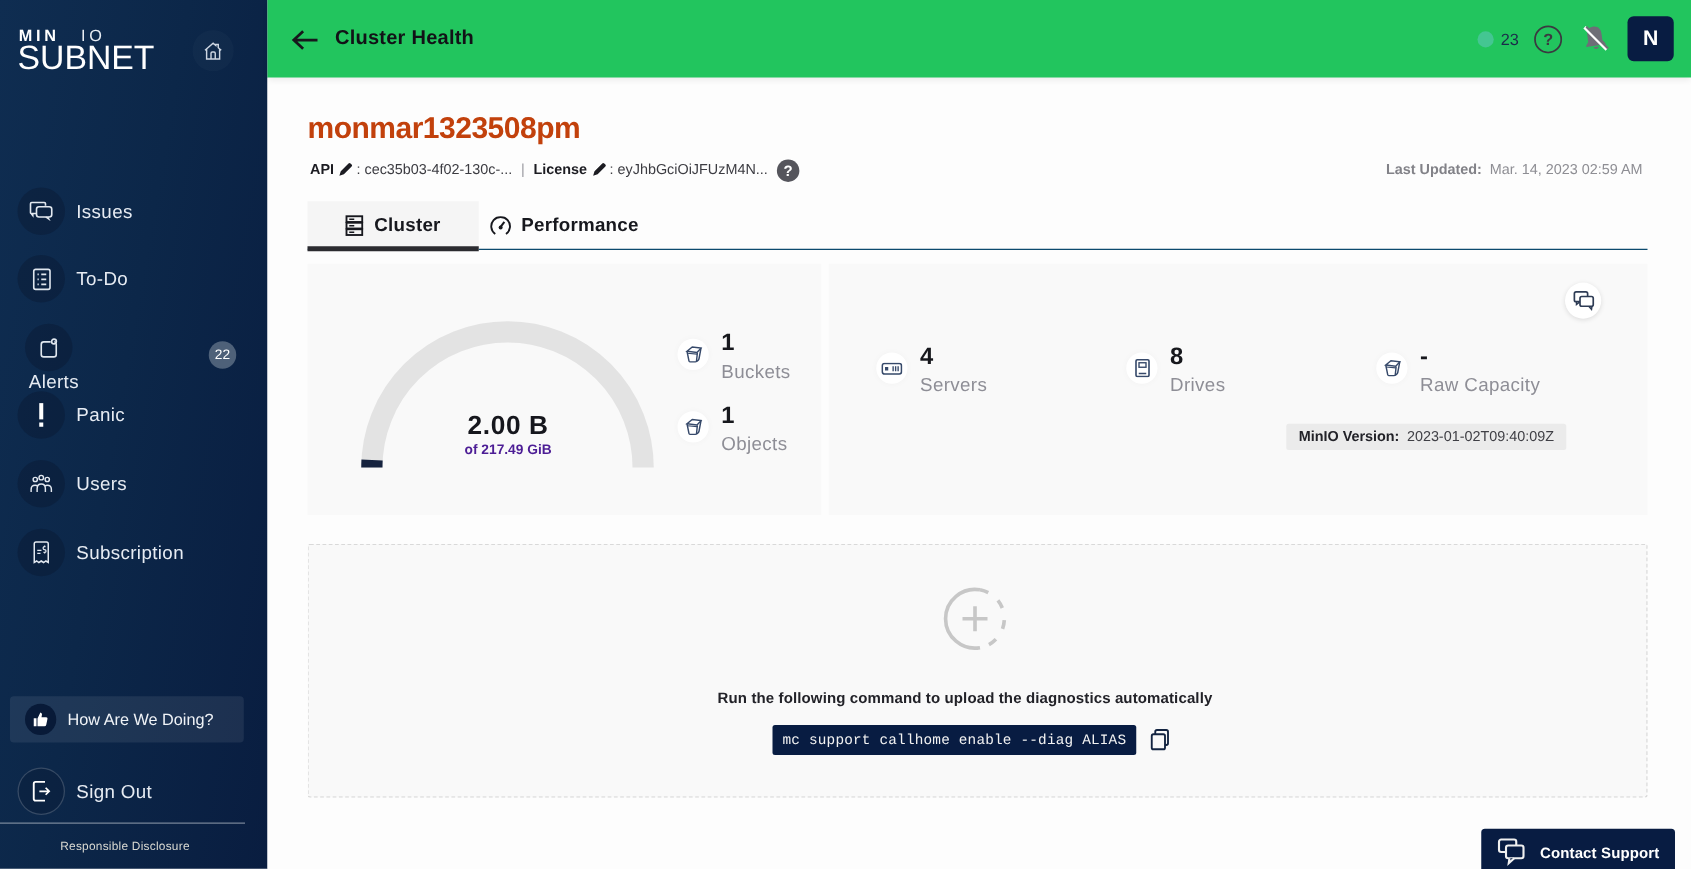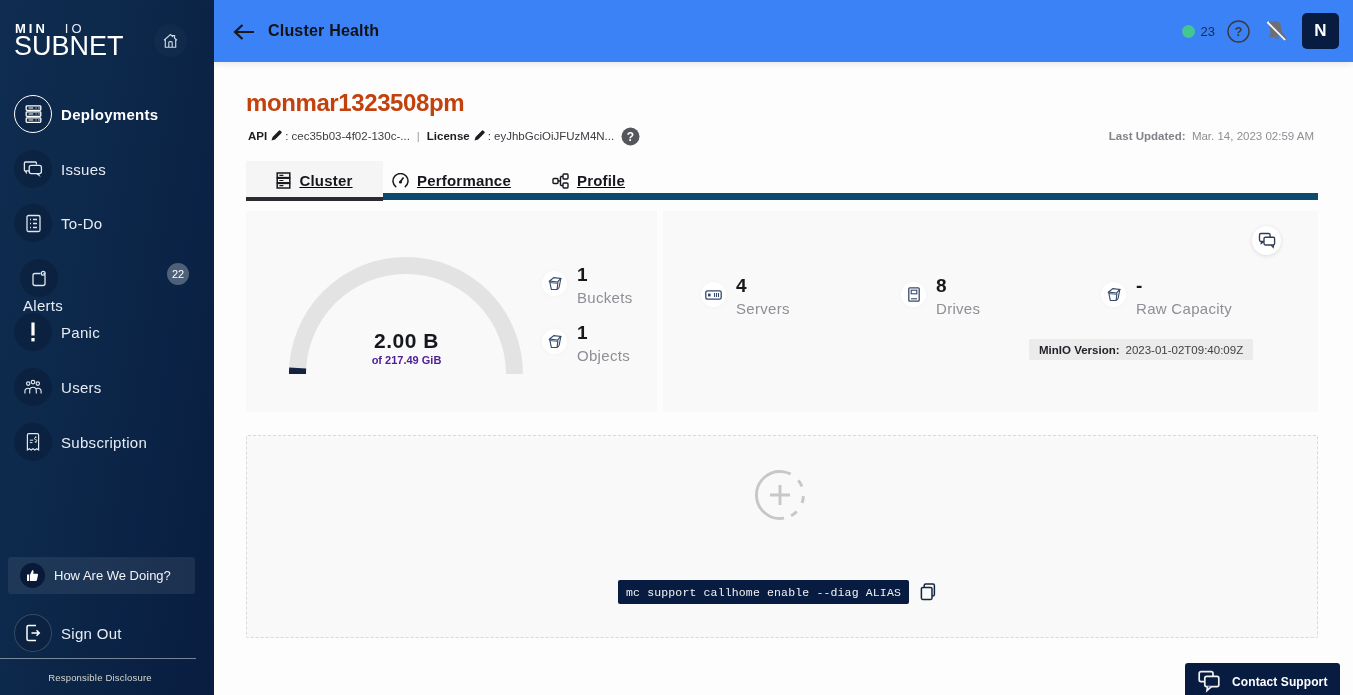--- a/index.html
+++ b/index.html
@@ -12,44 +12,44 @@
 .logo { position:absolute; left:15px; top:22px; }
 .logo .minio { font-size:13px; font-weight:700; letter-spacing:3px; color:#fff; line-height:1; }
 .logo .minio .io { font-weight:400; color:#e8edf3;padding-left:17px; }
 .logo .subnet { font-size:27px; font-weight:400; letter-spacing:0px; color:#fff; line-height:1; margin-top:-2px; margin-left:-1px; }
 .homebtn { position:absolute; left:154px; top:24px; width:33px; height:33px; border-radius:50%; background:rgba(255,255,255,0.025); display:flex; align-items:center; justify-content:center; }
 .navitem { position:absolute; left:14px; display:flex; align-items:center; }
 .navcirc { width:38px; height:38px; border-radius:50%; background:rgba(8,20,44,0.35); display:flex; align-items:center; justify-content:center; flex:none; }
 .navcirc.active { border:1.5px solid #fff; background:rgba(8,20,44,0.2); }
 .navlabel { margin-left:9px; font-size:15px; color:#e7ecf3; letter-spacing:0.3px; }
 .navlabel.active { color:#fff; font-weight:700; }
-.badge { position:absolute; left:153px; top:4px; width:22px; height:22px; border-radius:50%; background:#4e6179; color:#fff; font-size:11px; display:flex; align-items:center; justify-content:center; }
+.badge { position:absolute; left:153px; top:14px; width:22px; height:22px; border-radius:50%; background:#4e6179; color:#fff; font-size:11px; display:flex; align-items:center; justify-content:center; }
 .hawd { position:absolute; left:8px; top:557px; width:187px; height:37px; border-radius:3px; background:rgba(255,255,255,0.08); display:flex; align-items:center; }
 .hawd .circ { width:25px; height:25px; border-radius:50%; background:#081a38; margin-left:12px; display:flex; align-items:center; justify-content:center; }
 .hawd .txt { margin-left:9px; font-size:13px; color:#f0f3f7; }
 .signout { position:absolute; left:14px; top:614px; display:flex; align-items:center; }
 .divider { position:absolute; left:0; top:658px; width:196px; height:1px; background:rgba(210,215,222,0.55); }
 .respdis { position:absolute; left:0; top:672px; width:200px; text-align:center; font-size:9.5px; color:#d9d9d2; letter-spacing:0.2px; }
-#topbar { position:absolute; left:214px; top:0; width:1139px; height:62px; background:#3b82f6; box-shadow:0 3px 5px rgba(0,0,0,0.07); z-index:5; }
+#topbar { position:absolute; left:214px; top:0; width:1139px; height:62px; background:#22c55e; box-shadow:0 3px 5px rgba(0,0,0,0.07); z-index:5; }
 .backarrow { position:absolute; left:19px; top:22px; }
 .pagetitle { position:absolute; left:54px; top:22px; font-size:16px; font-weight:700; color:#121217; letter-spacing:0.2px; }
 .tb-right { position:absolute; top:0; right:0; height:62px; display:flex; align-items:center; }
 .greendot { width:13px; height:13px; border-radius:50%; background:#44c692; }
 .tb-count { font-size:13px; color:#1b2b4a; margin-left:6px; }
 .helpcirc { margin-left:12px; }
 .bellwrap { margin-left:14px; }
 .avatar { margin-left:13px; margin-right:14px; width:37px; height:36px; border-radius:5px; background:#081c42; color:#fff; font-size:17px; font-weight:700; display:flex; align-items:center; justify-content:center; }
 #content { position:absolute; left:214px; top:62px; width:1139px; height:633px; background:#fdfdfd; }
 h1 { position:absolute; left:32px; top:27px; font-size:24px; font-weight:700; color:#c2410c; letter-spacing:-0.4px; }
 .metaline { position:absolute; left:34px; top:66px; height:16px; display:flex; align-items:center; font-size:11.5px; color:#3c3c42; }
 .metaline b { font-weight:700; color:#1c1c22; }
 .metaline .sep { color:#9a9aa0; margin:0 7px; }
 .lastupd { position:absolute; right:39px; top:68px; font-size:11.5px; color:#8e8e94; }
 .lastupd b { color:#828288; font-weight:700; }
-.tabs { position:absolute; left:32px; top:99px; right:35px; height:39px; border-bottom:7px solid #0c4a6e; display:flex;text-decoration:underline; }
+.tabs { position:absolute; left:32px; top:99px; right:35px; height:39px; border-bottom:1px solid #0c4a6e; display:flex; }
 .tab { width:137px; height:39px; display:flex; align-items:center; justify-content:center; font-size:15px; font-weight:700; color:#17181e; letter-spacing:0.2px; position:relative; }
 .tab svg { margin-right:8px; }
 .tab.active { background:#f5f5f5; }
 .tab.active::after { content:""; position:absolute; left:0; bottom:-1px; width:100%; height:4px; background:#2b2b30; }
 .card { position:absolute; background:#f9f9f9; top:149px; height:201px; }
 #card1 { left:32px; width:411px; }
 #card2 { left:449px; width:655px; }
 .gaugetxt1 { position:absolute; left:116px; top:267px; width:153px; text-align:center; font-size:21px; font-weight:700; color:#16171d; letter-spacing:0.5px; }
 .gaugetxt2 { position:absolute; left:116px; top:292px; width:153px; text-align:center; font-size:11px; font-weight:700; color:#4c1d95; }
 .stat { position:absolute; display:flex; }
@@ -75,33 +75,20 @@
   <div class="logo">
     <div class="minio">MIN<span class="io">IO</span></div>
     <div class="subnet">SUBNET</div>
   </div>
   <div class="homebtn">
     <svg width="17" height="16" viewBox="0 0 17 16" fill="none" stroke="#cdd6e2" stroke-width="1.15">
       <path d="M2 7.2 L8.5 1.5 L10.6 3.4 V2.6 H12.6 V5.2 L15 7.2 M3.3 6.2 V14.2 H13.7 V6.2 M6.8 14.2 V9.6 Q6.8 8.6 7.8 8.6 H9.2 Q10.2 8.6 10.2 9.6 V14.2"></path>
     </svg>
   </div>
 
-  <div class="navitem" style="top:95px;">
-    <div class="navcirc active">
-      <svg width="19" height="20" viewBox="0 0 19 20" fill="none" stroke="#fff" stroke-width="1.3">
-        <rect x="2.2" y="1.8" width="14.6" height="4.5" rx="0.8"></rect>
-          <rect x="2.2" y="7.8" width="14.6" height="4.5" rx="0.8"></rect>
-          <rect x="2.2" y="13.8" width="14.6" height="4.5" rx="0.8"></rect>
-        <path d="M4.6 4h4.6M4.6 10h4.6M4.6 16h4.6" stroke-width="1.2"></path>
-        <path d="M11.5 4h1.2M11.5 10h1.2M11.5 16h1.2" stroke-width="1.2" opacity="0.85"></path>
-        <path d="M14.5 4h.9M14.5 10h.9M14.5 16h.9" stroke-width="1.3"></path>
-      </svg>
-    </div>
-    <div class="navlabel active">Deployments</div>
-  </div>
 
   <div class="navitem" style="top:150px;">
     <div class="navcirc">
       <svg width="20" height="18" viewBox="0 0 20 18" fill="none" stroke="#e3e9f0" stroke-width="1.3">
         <path d="M6.5 10.8 H3.2 V12.4 L1.9 10.8 Q1.4 10.8 1.4 9.8 V3 Q1.4 2 2.4 2 H12.4 Q13.4 2 13.4 3 V4.6"></path>
         <rect x="6.2" y="5.4" width="12.2" height="8.2" rx="2"></rect>
         <path d="M15.2 13.6 L16 15.2 L13.6 13.6" stroke-width="1.2"></path>
       </svg>
     </div>
     <div class="navlabel">Issues</div>
@@ -241,29 +228,20 @@
       Cluster
     </div>
     <div class="tab">
       <svg width="17" height="16" viewBox="0 0 17 16" fill="none" stroke="#17181e" stroke-width="1.5">
         <path d="M4.2 14.2 A7.5 7.5 0 1 1 12.8 14.2"></path>
         <path d="M8.5 8.5 L11.5 4.5" stroke-width="1.6"></path>
         <circle cx="8.5" cy="9" r="1.6" fill="#17181e" stroke="none"></circle>
       </svg>
       Performance
     </div>
-    <div class="tab">
-      <svg width="17" height="16" viewBox="0 0 17 16" fill="none" stroke="#17181e" stroke-width="1.4">
-        <rect x="1" y="5.5" width="5" height="5" rx="1"></rect>
-        <rect x="11" y="1" width="5" height="5" rx="1"></rect>
-        <rect x="11" y="10" width="5" height="5" rx="1"></rect>
-        <path d="M6 8 H8.5 M8.5 3.5 V12.5 M8.5 3.5 H11 M8.5 12.5 H11"></path>
-      </svg>
-      Profile
-    </div>
   </div>
 
   <div class="card" id="card1"></div>
   <div class="card" id="card2"></div>
 
   <svg style="position:absolute; left:72px; top:192px;" width="240" height="122" viewBox="0 0 240 122">
     <path d="M 11.5 120 A 108.5 108.5 0 0 1 228.5 120" fill="none" stroke="#e3e3e3" stroke-width="17"></path>
     <path d="M 11.5 120 A 108.5 108.5 0 0 1 11.65 114" fill="none" stroke="#16233f" stroke-width="17"></path>
   </svg>
   <div class="gaugetxt1">2.00 B</div>
@@ -349,20 +327,21 @@
       <path d="M13.2 13.2 L15.2 15.4 L15.6 13.0" stroke-width="1.2"></path>
     </svg>
   </div>
 
   <div class="dashbox"></div>
   <svg class="pluswrap" width="52" height="52" viewBox="0 0 52 52" fill="none" stroke="#c7c7c7">
     <path d="M30 2.85 A23.5 23.5 0 1 0 30 49.15" stroke-width="2.9"></path>
     <path d="M30 2.85 A23.5 23.5 0 0 1 30 49.15" stroke-width="2.9" stroke-dasharray="7 9.93"></path>
     <path d="M26 16 V36 M16 26 H36" stroke-width="2.9"></path>
   </svg>
+  <div class="runtext">Run the following command to upload the diagnostics automatically</div>
   <div class="codepill">mc support callhome enable --diag ALIAS</div>
   <svg class="codecopy" width="17" height="18" viewBox="0 0 17 18" fill="none" stroke="#132441" stroke-width="1.5">
     <path d="M4.2 4.2 V2.4 Q4.2 1 5.6 1 H13 Q14.4 1 14.4 2.4 V11.6 Q14.4 13 13 13 H12"></path>
     <rect x="1.4" y="4.4" width="10.6" height="12" rx="1.3"></rect>
   </svg>
 </div>
 
 <div class="contactbtn">
   <svg width="29" height="25" viewBox="0 0 29 25" fill="none" stroke="#f0f0f0" stroke-width="1.7">
     <rect x="3.2" y="2.6" width="13.8" height="10" rx="1.8"></rect>

